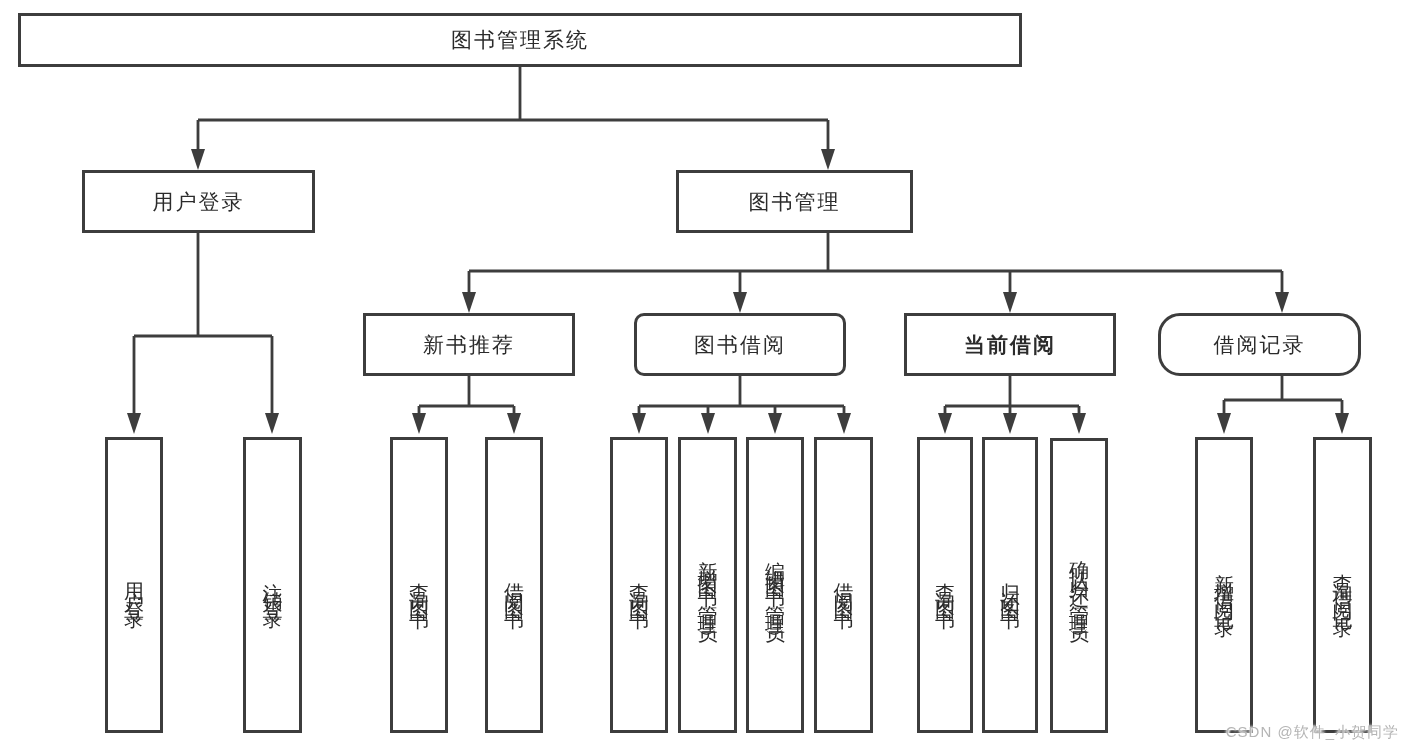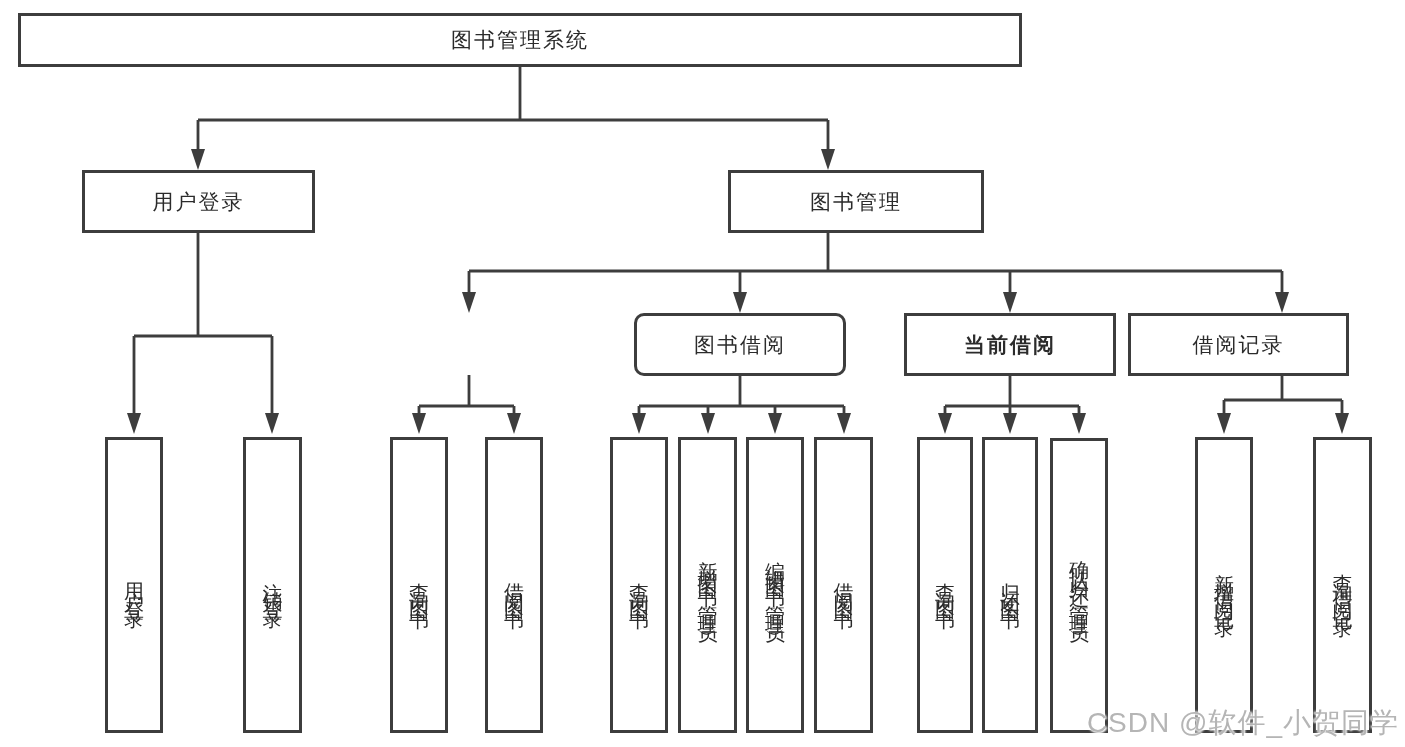--- a/index.html
+++ b/index.html
@@ -29,21 +29,21 @@
   .node.v span {
     writing-mode: vertical-lr;
     text-orientation: mixed;
     font-size: 20px;
     line-height: 1.05;
     letter-spacing: 9px;
   }
   .watermark {
     position: absolute;
     right: 6px; bottom: 5px;
-    font-size: 28px;
+    font-size: 15px;
     letter-spacing: 1px;
     color: var(--watermark, #b5b5b5);
     text-shadow: 0 0 3px #fff, 0 0 3px #fff, 1px 1px 2px #fff;
     z-index: 5;
     white-space: nowrap;
   }
 </style>
 </head>
 <body>
 
@@ -81,25 +81,26 @@
     <polygon points="1079,434 1072,413 1086,413"></polygon>
 
     <path d="M1282 375 L1282 400 M1224 400 L1342 400 M1224 400 L1224 416 M1342 400 L1342 416"></path>
     <polygon points="1224,434 1217,413 1231,413"></polygon>
     <polygon points="1342,434 1335,413 1349,413"></polygon>
   </svg>
 
   <div class="node h" style="left:18px; top:13px; width:1004px; height:54px;">图书管理系统</div>
 
   <div class="node h" style="left:82px; top:170px; width:233px; height:63px;">用户登录</div>
-  <div class="node h" style="left:728px; top:170px; width:256px; height:63px;">图书管理</div>
+  <div class="node h" style="left:676px; top:170px; width:237px; height:63px;">图书管理</div>
 
+  <div class="node h" style="left:363px; top:313px; width:212px; height:63px;">新书推荐</div>
   <div class="node h" style="left:634px; top:313px; width:212px; height:63px;border-radius:10px;">图书借阅</div>
   <div class="node h" style="left:904px; top:313px; width:212px; height:63px;font-weight:bold;">当前借阅</div>
-  <div class="node h" style="left:1128px; top:313px; width:221px; height:63px;">借阅记录</div>
+  <div class="node h" style="left:1158px; top:313px; width:203px; height:63px;border-radius:22px;">借阅记录</div>
 
   <div class="node v" style="left:105px; top:437px; width:58px; height:296px;">
     <span>用户登录</span>
   </div>
   <div class="node v" style="left:243px; top:437px; width:59px; height:296px;">
     <span>注销登录</span>
   </div>
 
   <div class="node v" style="left:390px; top:437px; width:58px; height:296px;">
     <span>查询图书</span>

